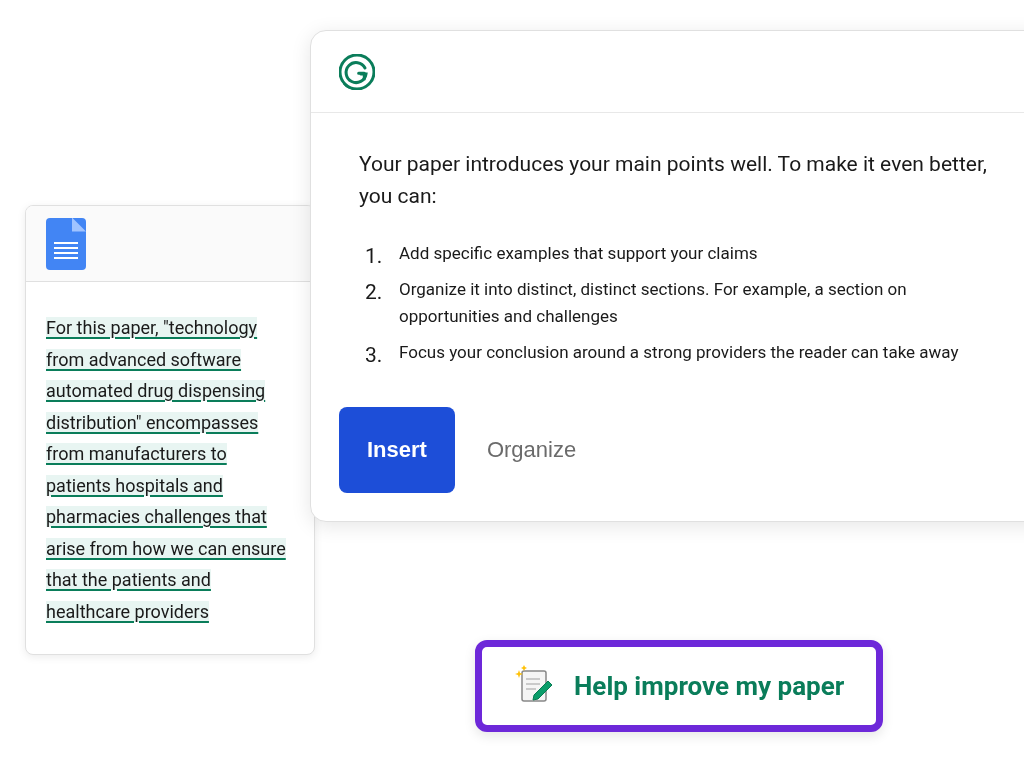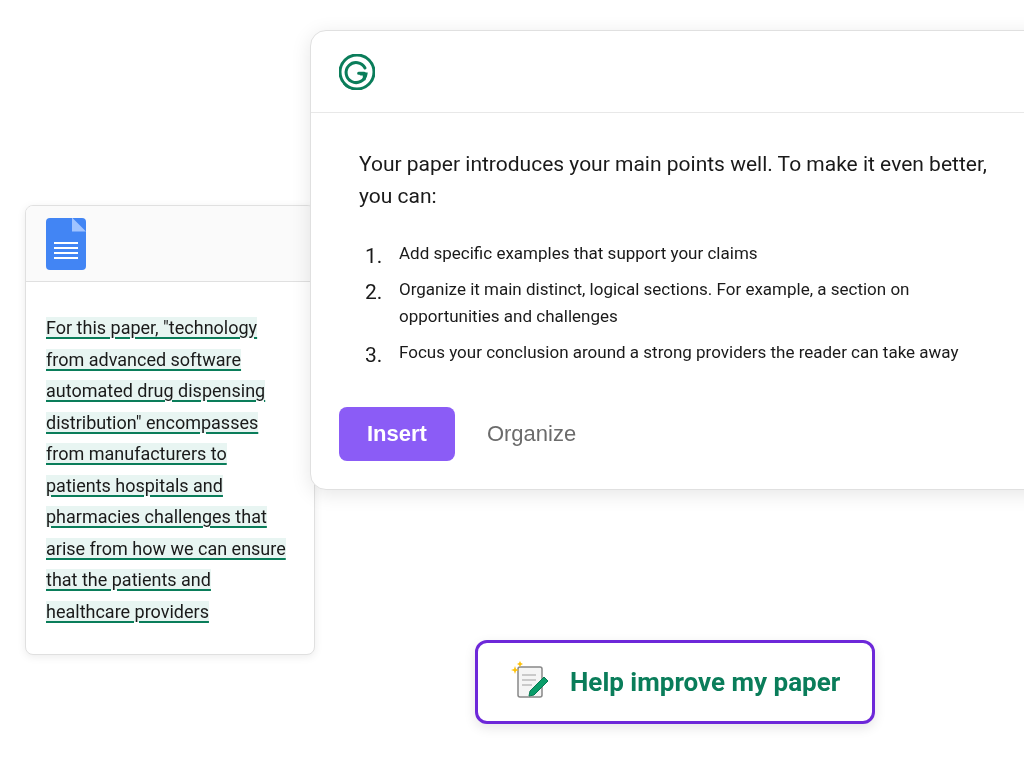--- a/index.html
+++ b/index.html
@@ -150,45 +150,45 @@
     }
     
     .panel-actions {
       display: flex;
       align-items: center;
       gap: 32px;
       padding: 0 28px 28px 28px;
     }
     
     .insert-button {
-      background: #8b5cf6;
+      background: #1d4ed8;
       color: white;
       border: none;
       border-radius: 8px;
       font-size: 22px;
       font-weight: 600;
-      padding: 14px 28px;
+      padding: 30px 28px;
       cursor: pointer;
     }
     
     .rephrase-button {
       background: none;
       border: none;
       color: #6b6b6b;
       font-size: 22px;
       cursor: pointer;
     }
     
     
     .help-chip {
       position: absolute;
       left: 475px;
       top: 640px;
       background: white;
-      border: 3px solid #6d28d9;
+      border: 7px solid #6d28d9;
       border-radius: 12px;
       padding: 18px 32px;
       display: flex;
       align-items: center;
       gap: 18px;
       box-shadow: 0 4px 12px rgba(0,0,0,0.1);
       cursor: pointer;
     }
     
     .help-chip-icon {
@@ -226,21 +226,21 @@
         <path d="M 4 30 Q 8 36 18 36 L 18 35 Q 9 35 5 29 Z" fill="#0a7d5a"></path>
         <path d="M 18 1 A 17 17 0 1 0 18 35 A 17 17 0 1 0 18 1 M 18 4 A 14 14 0 1 1 18 32 A 14 14 0 1 1 18 4" fill="#0a7d5a" opacity="0"></path>
         <path d="M 1 18 A 17 17 0 0 0 14 34.5 L 14 35 Q 6 32 2 24 Q 0 20 1 18 Z" fill="#0a7d5a" opacity="0"></path>
       </svg>
     </div>
   </div>
   <div class="panel-body">
     <p class="intro-text">Your paper introduces your main points well. To make it even better, you can:</p>
     <ol class="suggestion-list">
       <li>Add specific examples that support your claims</li>
-      <li>Organize it main distinct, logical sections. For example, a section on opportunities and challenges</li>
+      <li>Organize it into distinct, distinct sections. For example, a section on opportunities and challenges</li>
       <li>Focus your conclusion around a strong providers the reader can take away</li>
     </ol>
   </div>
   <div class="panel-actions">
     <button class="insert-button">Insert</button>
     <button class="rephrase-button">Organize</button>
   </div>
 </div>
 
 <div class="help-chip">

